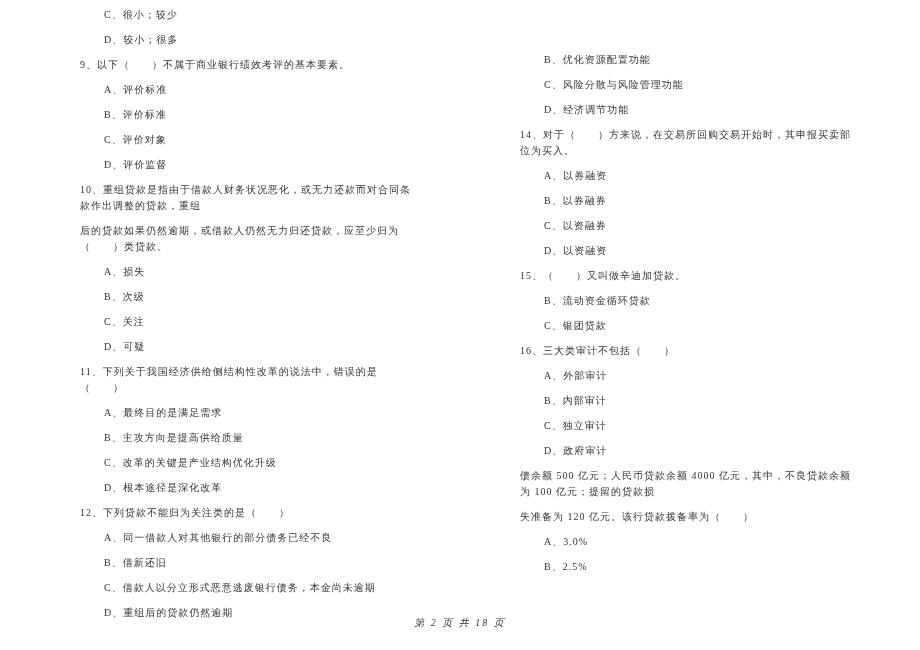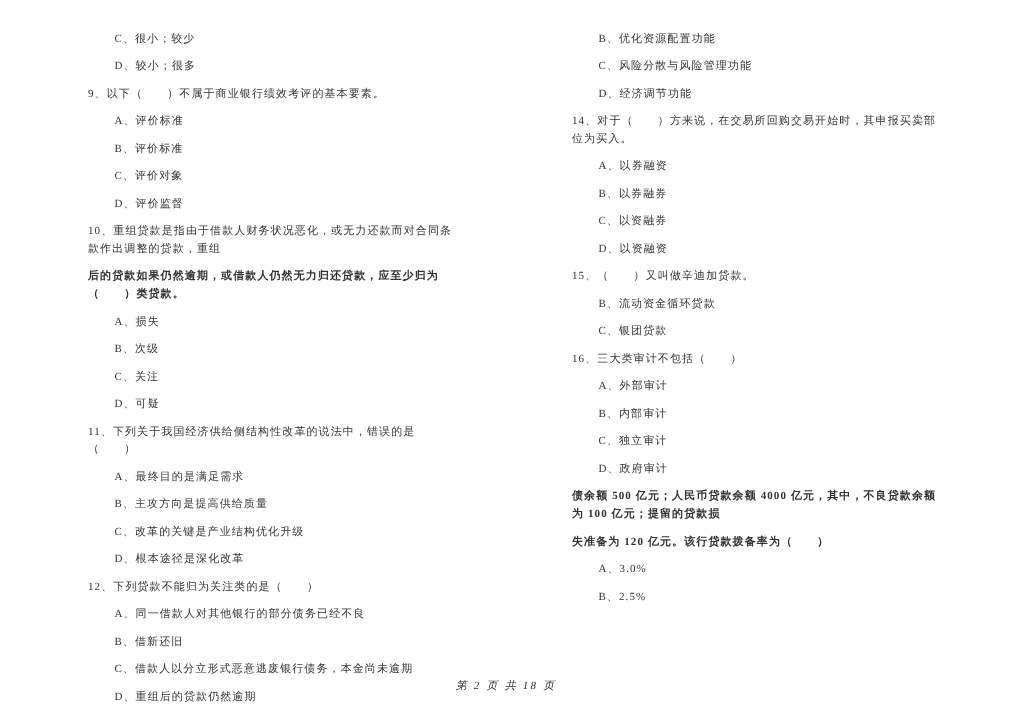--- a/index.html
+++ b/index.html
@@ -1,18 +1,19 @@
 <!DOCTYPE html>
 <html><head>
   <meta charset="utf-8">
   <style>
     * {
       margin: 0;
       padding: 0;
       box-sizing: border-box;
+      align-items: center;
     }
     body {
       width: 920px;
       height: 650px;
       background: #ffffff;
       font-family: "SimSun", "宋体", serif;
       font-size: 10px;
       color: #333333;
       position: relative;
       padding: 28px 0 0 0;
@@ -35,21 +36,20 @@
       letter-spacing: 1px;
     }
     .question-line {
       margin-left: -10px;
     }
     .option-line {
       margin-left: 14px;
     }
     .continuation-line {
       margin-left: -10px;
-      font-weight: bold;
     }
     .page-number {
       position: absolute;
       bottom: 20px;
       left: 0;
       width: 100%;
       text-align: center;
       font-size: 10px;
       letter-spacing: 2px;
       font-style: italic;

